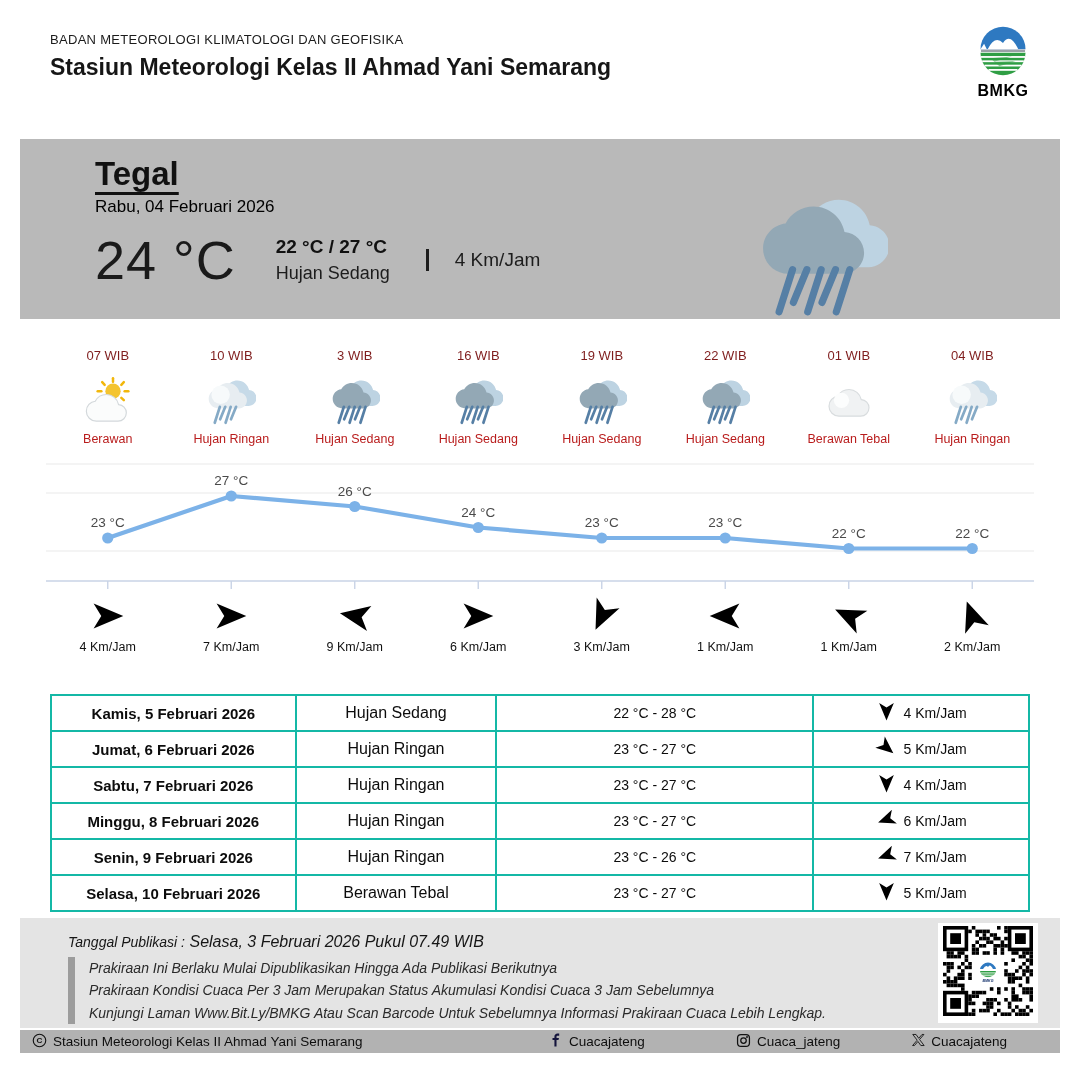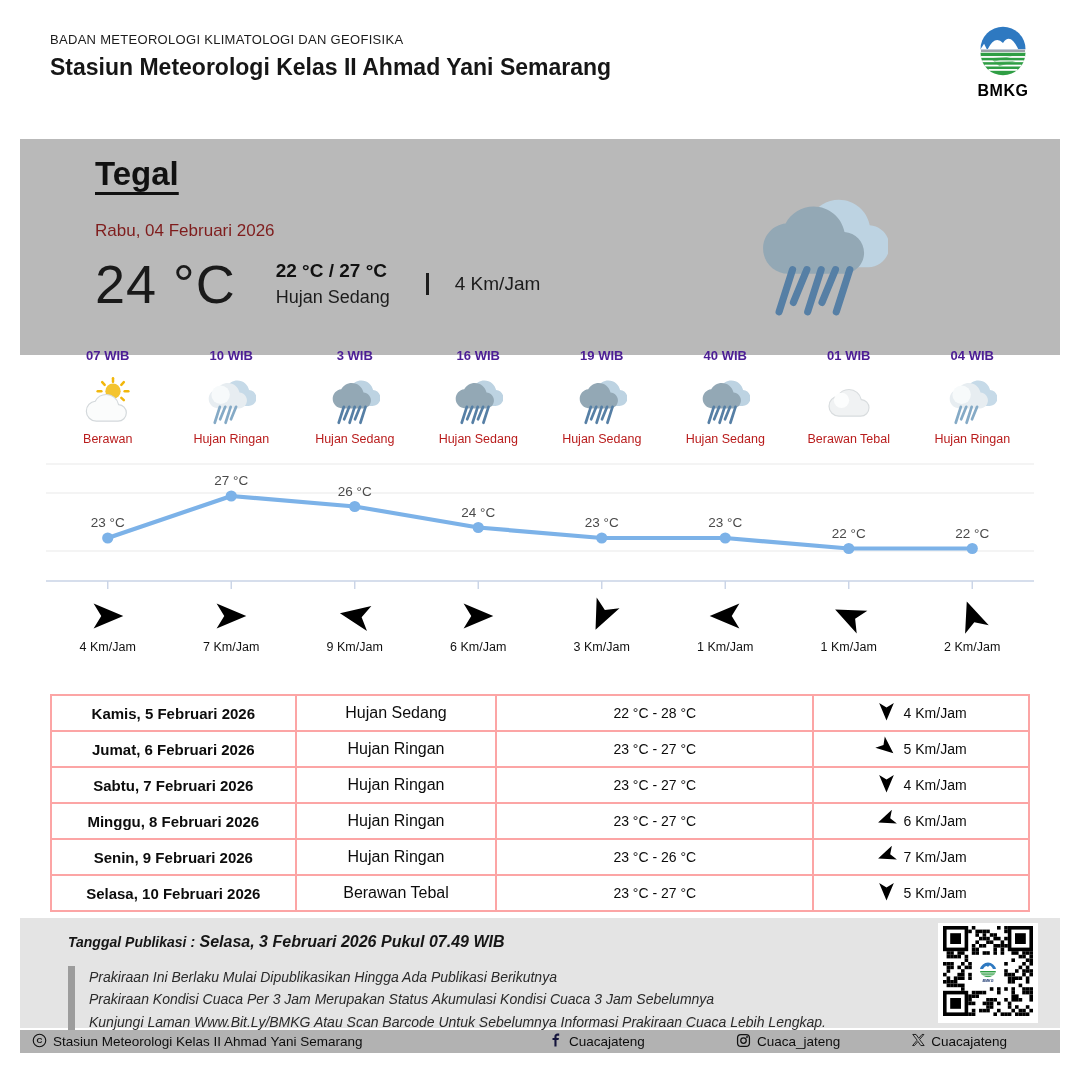--- a/index.html
+++ b/index.html
@@ -7,68 +7,68 @@
        font-family:"Liberation Sans",sans-serif;color:#111;overflow:hidden}
 
   
   .hdr{position:absolute;top:32px;left:50px}
   .agency{font-size:13px;letter-spacing:.3px;color:#1b1b1b}
   .station{font-size:23px;font-weight:700;margin-top:7px;color:#161616}
   .logo{position:absolute;top:24px;right:42px;text-align:center;width:70px}
   .logo-lbl{font-weight:800;font-size:16px;letter-spacing:.5px;color:#000}
 
   
-  .panel{position:absolute;top:139px;left:20px;right:20px;height:216px;
+  .panel{position:absolute;top:139px;left:20px;right:20px;height:180px;
          background:#b9b9b9;padding:16px 0 0 75px;box-sizing:border-box}
   .city{font-size:33px;font-weight:700;text-decoration:underline;
         text-underline-offset:7px;text-decoration-thickness:3px;display:inline-block}
-  .pdate{font-size:17px;margin-top:28px;color:#7f1d1d}
+  .pdate{font-size:17px;margin-top:4px;color:#000000}
   .currow{display:flex;align-items:center;margin-top:12px}
   .bigtemp{font-size:54px;font-weight:300;letter-spacing:1px;color:#1a1a1a}
   .curdet{margin-left:40px}
   .range{font-size:19px;font-weight:700}
   .cond{font-size:18px;margin-top:5px;color:#1c1c1c}
   .vdiv{width:3px;height:22px;background:#1d1d1d;margin:0 26px 0 36px}
   .curwind{font-size:19px;color:#1c1c1c}
   .heroicon{position:absolute;right:172px;top:44px}
 
   
   .hourly{position:absolute;top:348px;left:46px;right:46px;
           display:grid;grid-template-columns:repeat(8,1fr)}
   .hcol{text-align:center}
-  .htime{font-size:13px;font-weight:700;color:#4c1d95}
+  .htime{font-size:13px;font-weight:400;color:#7f1d1d}
   .hicon{margin-top:9px;height:54px;display:flex;align-items:center;justify-content:center}
   .hlbl{font-size:12.5px;margin-top:6px;color:#b91c1c}
 
   
   .chart{position:absolute;top:456px;left:46px}
 
   
   .windrow{position:absolute;top:598px;left:46px;right:46px;
            display:grid;grid-template-columns:repeat(8,1fr)}
   .wcol{text-align:center}
   .dart{display:inline-block}
   .wlabel{font-size:12.5px;margin-top:2px;color:#111}
 
   
   .fct{position:absolute;top:694px;left:50px;width:980px;border-collapse:collapse}
-  .fct td{border:2px solid #fca5a5;height:32px;text-align:center;
+  .fct td{border:2px solid #14b8a6;height:32px;text-align:center;
           vertical-align:middle;font-size:15px;color:#0c0c0c}
   .fct .c1{width:245px;font-weight:700}
   .fct .c2{width:200px;font-size:16px;font-weight:400}
   .fct .c3{width:320px;font-size:14px}
   .fct .c4{width:215px;font-size:14px}
   .twind{display:flex;align-items:center;justify-content:center;gap:7px}
 
   
   .footer{position:absolute;top:918px;left:20px;right:20px;height:110px;
           background:#e4e4e4;box-sizing:border-box;padding:15px 0 0 48px;font-style:italic}
-  .pub{font-size:16px;font-weight:700;color:#161616}
+  .pub{font-size:16px;font-weight:400;color:#161616}
   .pub-lbl{font-size:14px}
-  .notes{display:flex;margin-top:15px}
+  .notes{display:flex;margin-top:6px}
   .vbar{width:7px;background:#9c9c9c;margin-right:14px}
   .nline{font-size:14px;color:#2a2a2a;line-height:1.6}
   .qr{position:absolute;right:22px;top:5px;width:100px;height:100px;background:#fff;
       display:flex;align-items:center;justify-content:center}
   .qr-wrap{position:relative}
   .qr-logo{position:absolute;left:50%;top:50%;transform:translate(-50%,-50%)}
 
   
   .bottombar{position:absolute;top:1030px;left:20px;right:20px;height:23px;
              background:#b2b2b2;display:flex;align-items:center;font-size:13.5px;
@@ -220,21 +220,21 @@
           <line x1="8" y1="20.6" x2="4.8" y2="30.6" stroke="#567fa5" stroke-width="1.7" stroke-linecap="round"></line>
           <line x1="11.4" y1="20.6" x2="8.2" y2="28.4" stroke="#567fa5" stroke-width="1.7" stroke-linecap="round"></line>
           <line x1="14.8" y1="20.6" x2="11.600000000000001" y2="30.6" stroke="#567fa5" stroke-width="1.7" stroke-linecap="round"></line>
           <line x1="18.2" y1="20.6" x2="15" y2="28.4" stroke="#567fa5" stroke-width="1.7" stroke-linecap="round"></line>
           <line x1="21.6" y1="20.6" x2="18.400000000000002" y2="30.6" stroke="#567fa5" stroke-width="1.7" stroke-linecap="round"></line>
         </svg>
       </div>
      <div class="hlbl">Hujan Sedang</div>
     </div>
     <div class="hcol">
-      <div class="htime">40 WIB</div>
+      <div class="htime">22 WIB</div>
      <div class="hicon">
         <svg width="50" height="51" viewBox="0 0 30 32">
           <g transform="translate(7,0)">
             <path d="M19.35 10.04C18.67 6.59 15.64 4 12 4 9.11 4 6.6 5.64 5.35 8.04 2.34 8.36 0 10.91 0 14c0 3.31 2.69 6 6 6h13c2.76 0 5-2.24 5-5 0-2.64-2.05-4.78-4.65-4.96z" fill="#bdd3e2"></path>
           </g>
              <g transform="translate(1,1.6)">
             <path d="M19.35 10.04C18.67 6.59 15.64 4 12 4 9.11 4 6.6 5.64 5.35 8.04 2.34 8.36 0 10.91 0 14c0 3.31 2.69 6 6 6h13c2.76 0 5-2.24 5-5 0-2.64-2.05-4.78-4.65-4.96z" fill="#93a8b5"></path>
           </g>
           <line x1="8" y1="20.6" x2="4.8" y2="30.6" stroke="#567fa5" stroke-width="1.7" stroke-linecap="round"></line>
           <line x1="11.4" y1="20.6" x2="8.2" y2="28.4" stroke="#567fa5" stroke-width="1.7" stroke-linecap="round"></line>

